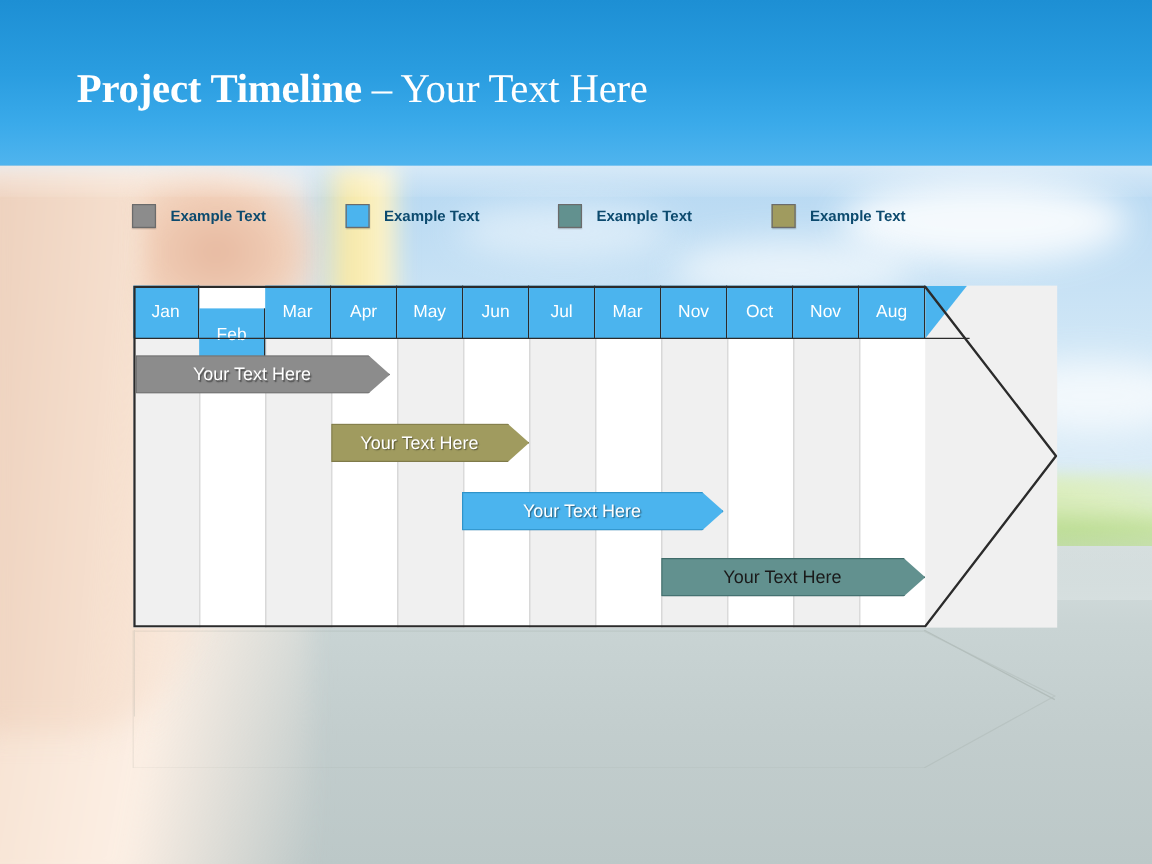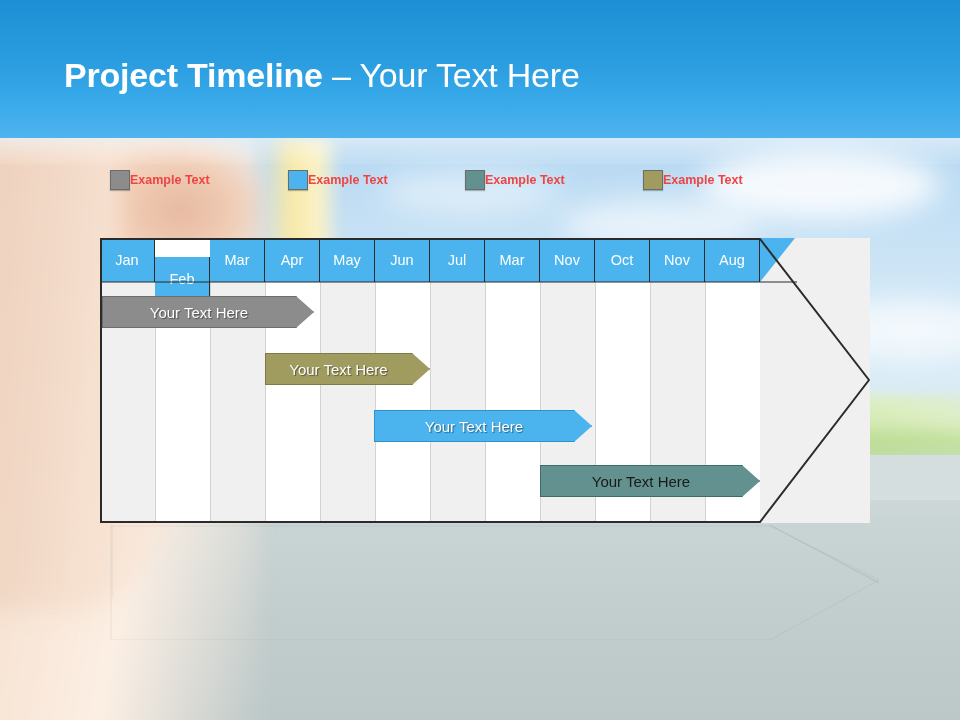--- a/index.html
+++ b/index.html
@@ -56,41 +56,42 @@
   }
   .bg-topstrip{
     position:absolute;left:0;top:138px;width:960px;height:26px;
     background:linear-gradient(180deg, rgba(255,255,255,.45), rgba(255,255,255,.08));
   }
 
   
   #header{
     position:absolute;left:0;top:0;width:960px;height:138px;
     background:linear-gradient(180deg,#1d8fd4 0%,#2a9de0 45%,#3aaaea 75%,#4fb4ee 100%);
+    font-family:Liberation Serif, serif;
   }
   #title{
     position:absolute;left:64px;top:56px;
     font-size:34px;color:#ffffff;white-space:nowrap;letter-spacing:-0.2px;
   }
   #title .strong{font-weight:bold;}
   #title .light{font-weight:normal;}
 
   
   #legend{position:absolute;left:110px;top:168px;width:760px;height:24px;}
   .legend-item{position:absolute;top:0;height:24px;display:flex;align-items:center;}
   .legend-swatch{
     width:20px;height:20px;border:1px solid #6b6b6b;box-sizing:border-box;
     box-shadow:0 1px 1px rgba(0,0,0,.25);
   }
   .legend-label{
-    font-size:12.5px;font-weight:bold;color:#ef4444;white-space:nowrap;
-  }
-
-  
-  #chart{position:absolute;left:100px;top:238px;width:770px;height:285px;}
+    margin-left:12px;font-size:12.5px;font-weight:bold;color:#0c4a6e;white-space:nowrap;
+  }
+
+  
+  #chart{position:absolute;left:111px;top:238px;width:770px;height:285px;}
   #chart-shape{
     position:absolute;left:0;top:0;width:770px;height:285px;
     background:#f0f0f0;
     -webkit-clip-path:polygon(0 0, 660px 0, 770px 140px, 660px 285px, 0 285px);
     clip-path:polygon(0 0, 660px 0, 770px 140px, 660px 285px, 0 285px);
   }
   #chart-outline{position:absolute;left:0;top:0;width:770px;height:285px;pointer-events:none;}
 
   
   .col{position:absolute;top:0;width:55px;height:285px;}

